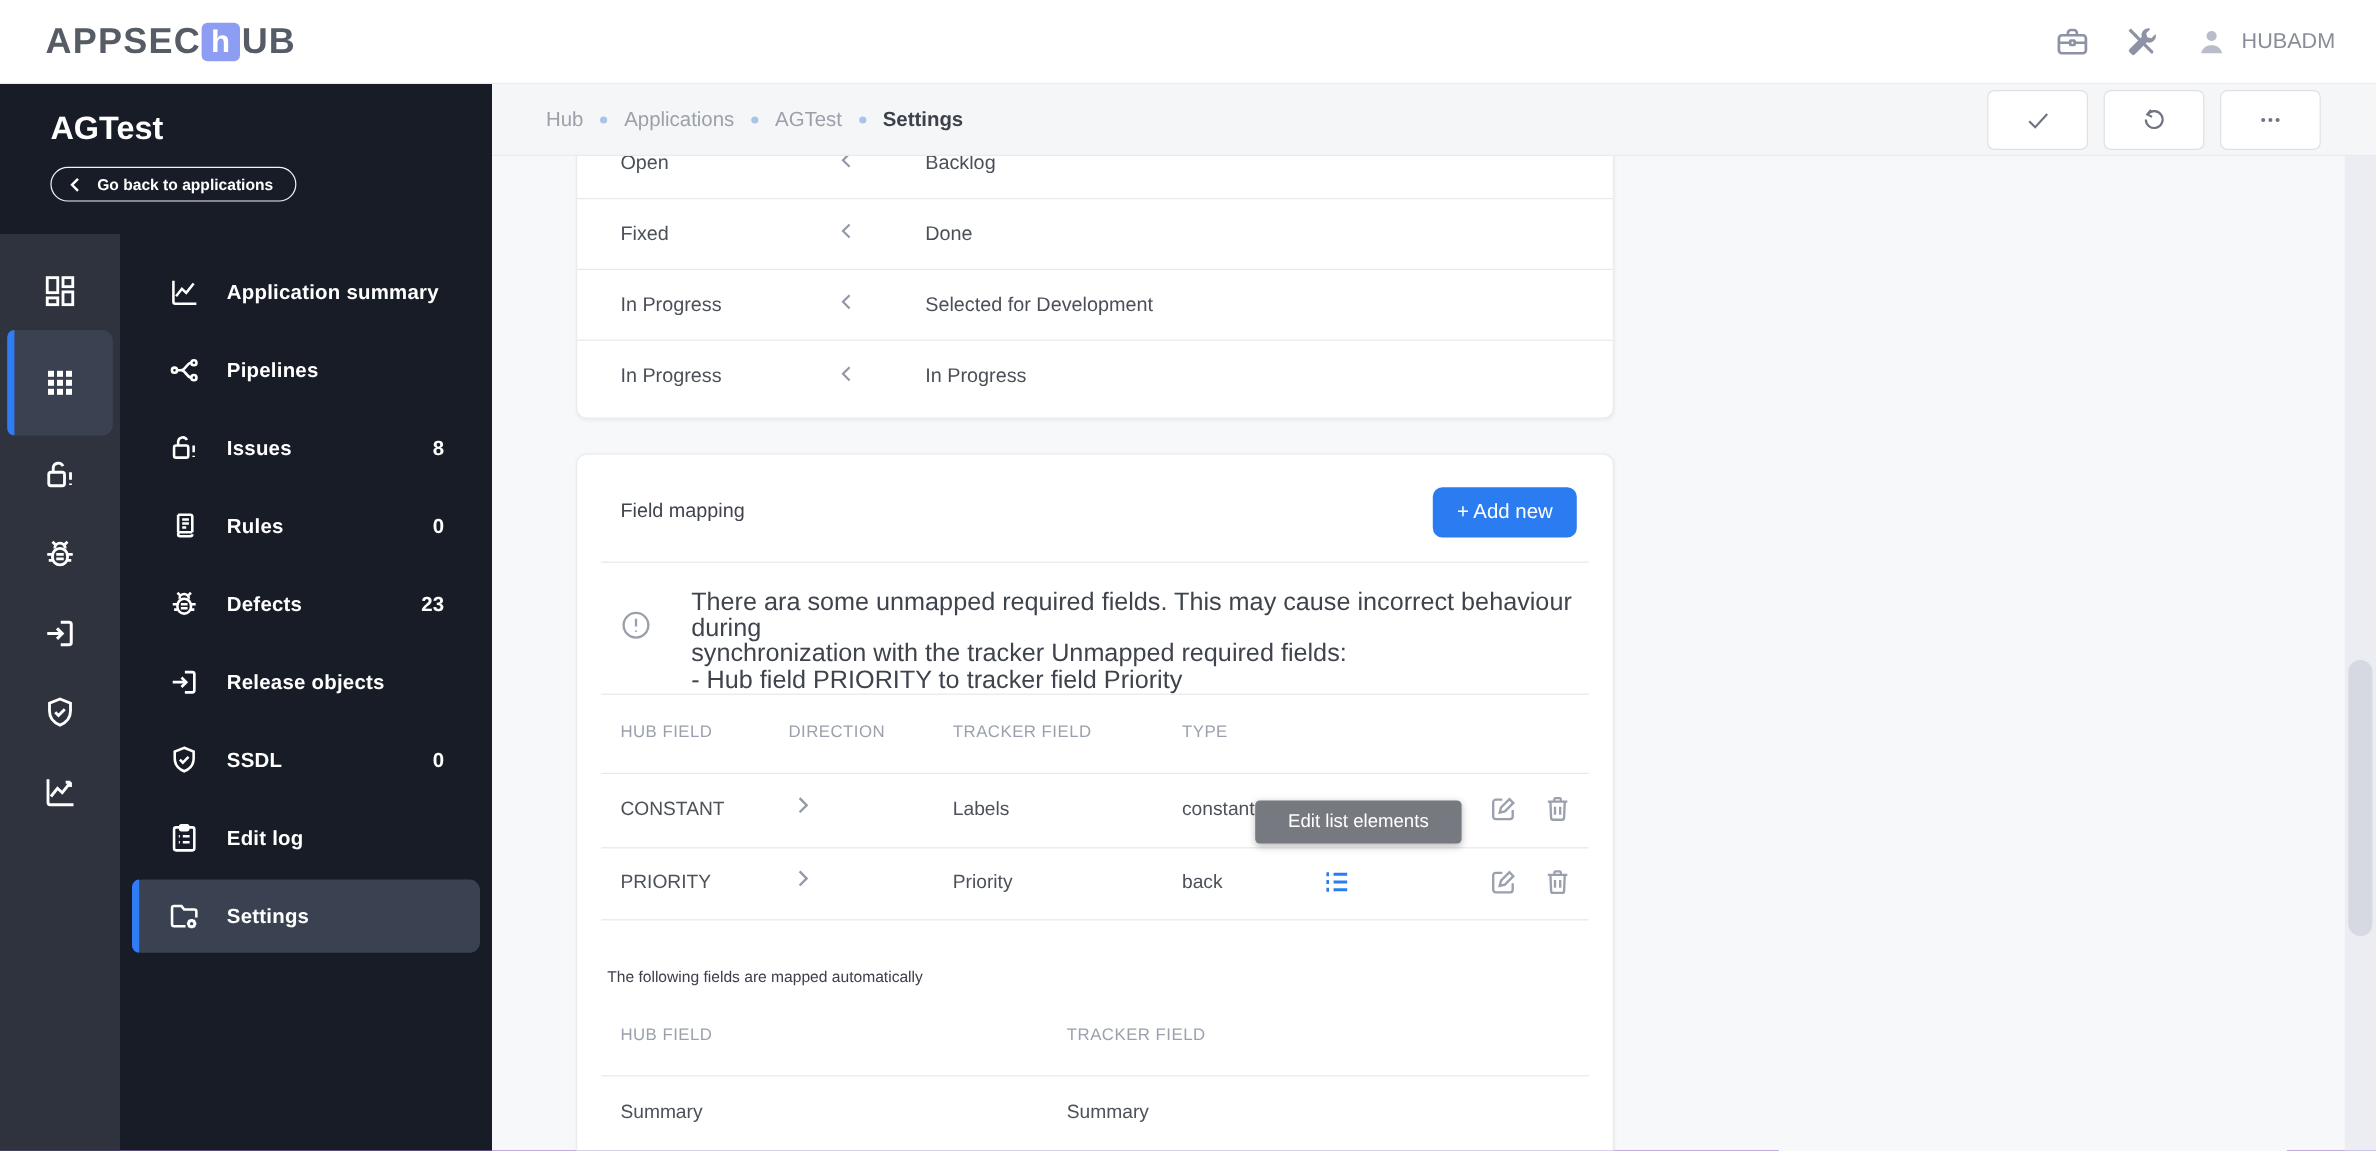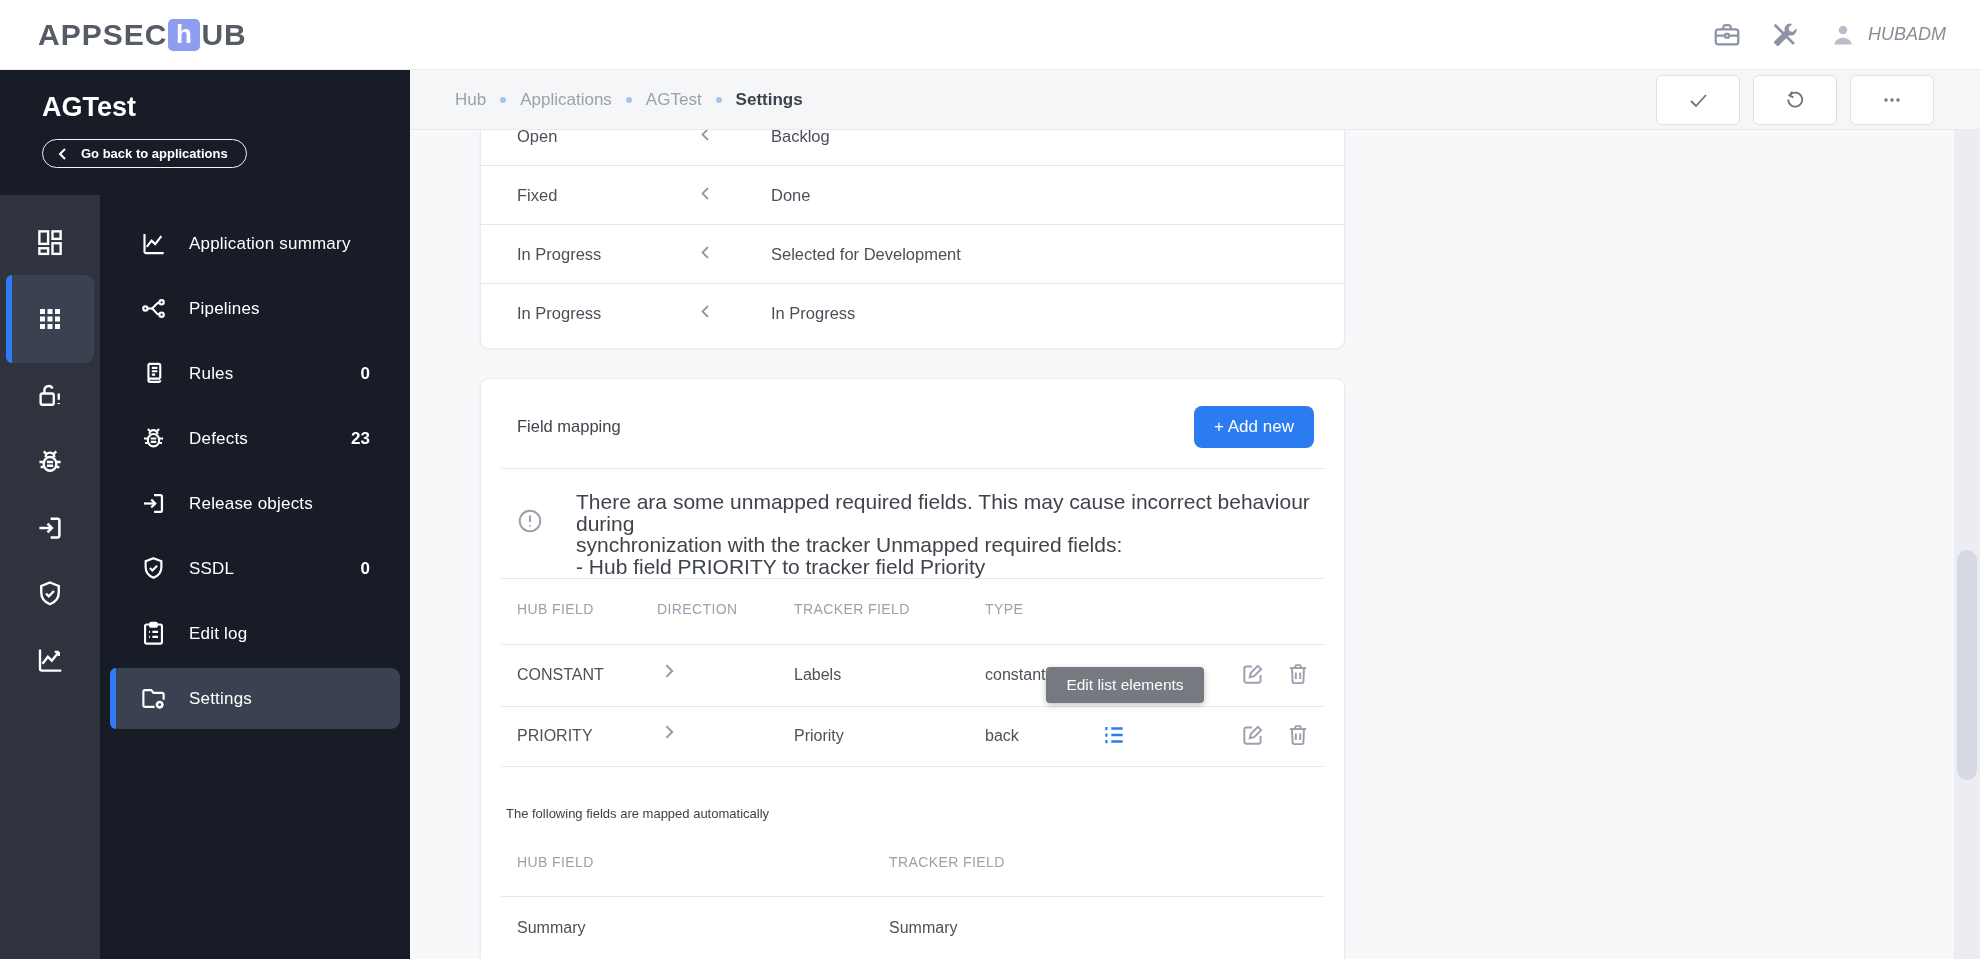--- a/index.html
+++ b/index.html
@@ -8,21 +8,21 @@
          font-family:"Liberation Sans", sans-serif; background:#4c1d95; }
 
   
   .topbar { position:absolute; left:0; top:0; width:1980px; height:70px; background:#fff;
             border-bottom:1px solid #e9ebf0; display:flex; align-items:center; }
   .logo { display:flex; align-items:center; margin-left:38px; font-weight:bold;
           font-size:30px; letter-spacing:1px; color:#565c66; }
   .logo .accent { display:inline-flex; align-items:center; justify-content:center;
           width:32px; height:32px; border-radius:5px; background:#8d9df1; color:#fff;
           font-size:26px; margin:0 1px; }
-  .topbar-right { margin-left:auto; display:flex; align-items:center; gap:28px; margin-right:34px;font-style:italic; }
+  .topbar-right { margin-left:auto; display:flex; align-items:center; gap:28px; margin-right:34px; }
   .tool-ic { width:30px; height:30px; color:#8d93a5; cursor:pointer; }
   .userbox { display:flex; align-items:center; gap:10px; color:#888d97; font-size:18px; }
   .userbox .tool-ic { color:#b9bdc9; }
 
   
   .sidebar { position:absolute; left:0; top:70px; width:410px; bottom:0; background:#171c26; }
   .side-head { height:125px; padding:22px 0 0 42px; }
   .side-app-name { color:#fff; font-size:27px; font-weight:bold; }
   .back-btn { margin-top:16px; display:inline-flex; align-items:center; gap:12px;
               border:1px solid #f2f3f5; border-radius:15px; padding:6px 18px 6px 14px;
@@ -35,21 +35,21 @@
   .rail-item.selected { height:88px; }
   .rail-item.selected .tile { position:absolute; left:6px; top:0; width:88px; height:88px;
         background:#3a4252; border-radius:9px; }
   .rail-item.selected .bar { position:absolute; left:6px; top:0; width:6px; height:88px;
         background:#2f7cf6; border-radius:9px 0 0 9px; }
   .rail-item.selected svg { position:relative; }
   .nav { flex:1; padding-top:16px; }
   .nav-item { position:relative; height:65px; margin:0 10px; display:flex; align-items:center;
               padding:0 30px 0 30px; color:#fff; border-radius:9px; cursor:pointer; }
   .nav-item svg { width:27px; height:27px; flex:none; }
-  .nav-label { margin-left:22px; font-size:17px; font-weight:normal; letter-spacing:.2px; }
+  .nav-label { margin-left:22px; font-size:17px; font-weight:bold; letter-spacing:.2px; }
   .nav-badge { margin-left:auto; font-size:17px; font-weight:bold; }
   .nav-item.selected { background:#3a4252; height:61px; margin-top:2px; margin-bottom:2px; }
   .nav-item.selected::before { content:""; position:absolute; left:0; top:0; bottom:0; width:6px;
               background:#2f7cf6; border-radius:9px 0 0 9px; }
 
   
   .main { position:absolute; left:410px; top:70px; right:0; bottom:0; }
   .crumbbar { position:absolute; left:0; top:0; right:0; height:60px; background:#f5f6f8;
               border-bottom:1px solid #e8eaee; display:flex; align-items:center; }
   .crumbs { margin-left:45px; display:flex; align-items:center; gap:14px; font-size:17px; color:#9ba0aa; }
@@ -81,21 +81,21 @@
              border:none; border-radius:8px; color:#fff; font-size:17px; cursor:pointer;
              font-family:"Liberation Sans",sans-serif; }
   .hr { position:absolute; left:20px; right:20px; height:1px; background:#e7e8ec; }
   .warn-ic { position:absolute; left:36px; top:129px; width:26px; height:26px; color:#9aa0ab; }
   .warn-text { position:absolute; left:95px; top:112px; font-size:21px; line-height:21.5px; color:#3e434c; }
   .thead { position:absolute; font-size:14px; color:#9ba1ac; letter-spacing:.4px; }
   .cell { position:absolute; font-size:16px; color:#4c515a; }
   .cell.dim { color:#c8ccd4; }
   .row-ic { position:absolute; width:26px; height:26px; color:#9aa0ad; cursor:pointer; }
   .row-ic.blue { color:#2b7cf0; }
-  .tooltip { position:absolute; left:565px; top:288px; width:158px; height:36px; background:#76797f;
+  .tooltip { position:absolute; left:565px; top:288px; width:172px; height:36px; background:#76797f;
              border-radius:4px; color:#fff; font-size:15.5px; display:flex; align-items:center;
              justify-content:center; box-shadow:0 2px 6px rgba(0,0,0,.25); z-index:5; }
   .auto-title { position:absolute; left:25px; top:427px; font-size:13px; color:#3c414b; }
 </style>
 </head>
 <body>
 
 <div class="app">
 
   <div class="topbar">
@@ -217,20 +217,30 @@
           <svg viewBox="0 0 24 24" fill="none" stroke="#fff" stroke-width="1.9">
               <circle cx="4.8" cy="12" r="1.9"></circle>
               <circle cx="19.2" cy="6.5" r="1.9"></circle>
               <circle cx="19.2" cy="17.5" r="1.9"></circle>
               <path d="M6.7 12h3.1c3.4 0 4-5.5 7.5-5.5M6.7 12h3.1c3.4 0 4 5.5 7.5 5.5"></path>
             </svg>
           <span class="nav-label">Pipelines</span>
         </div>
         <div class="nav-item">
           <svg viewBox="0 0 24 24" fill="none" stroke="#fff" stroke-width="1.9">
+              <rect x="4.5" y="10" width="10.5" height="9" rx="1.5"></rect>
+              <path d="M7.5 10V7.2A3.4 3.4 0 0 1 14 6"></path>
+              <path d="M19 10v5"></path>
+              <path d="M19 17.6v.9"></path>
+            </svg>
+          <span class="nav-label">Issues</span>
+          <span class="nav-badge">8</span>
+        </div>
+        <div class="nav-item">
+          <svg viewBox="0 0 24 24" fill="none" stroke="#fff" stroke-width="1.9">
               <path d="M7.5 3.5h9A1.5 1.5 0 0 1 18 5v11.5"></path>
               <path d="M18 16.5H9A1.5 1.5 0 0 0 7.5 18v0A1.5 1.5 0 0 0 9 19.5h7.5A1.5 1.5 0 0 0 18 18"></path>
               <path d="M7.5 3.5v13"></path>
               <path d="M10.5 7h5M10.5 10h5M10.5 13h3"></path>
             </svg>
           <span class="nav-label">Rules</span>
           <span class="nav-badge">0</span>
         </div>
         <div class="nav-item">
           <svg viewBox="0 0 24 24" fill="none" stroke="#fff" stroke-width="1.9">

